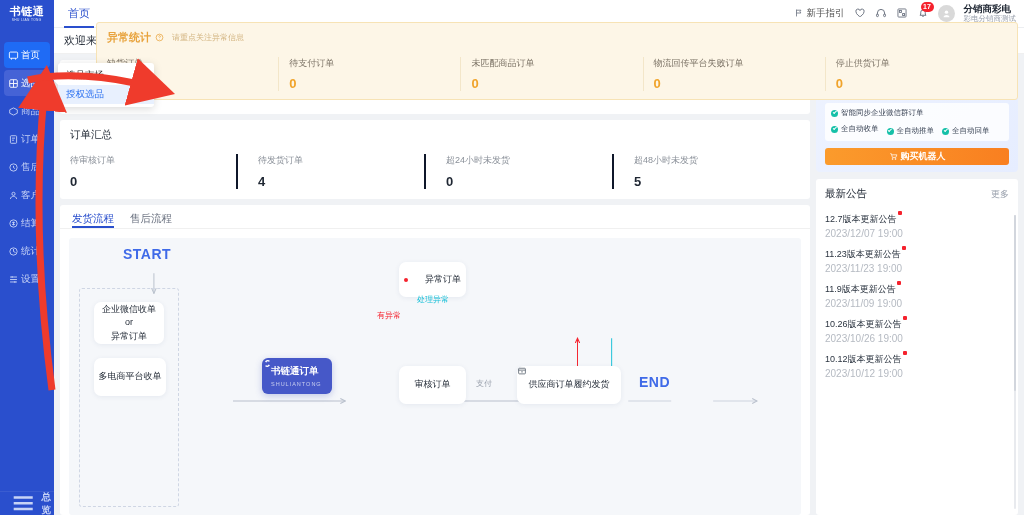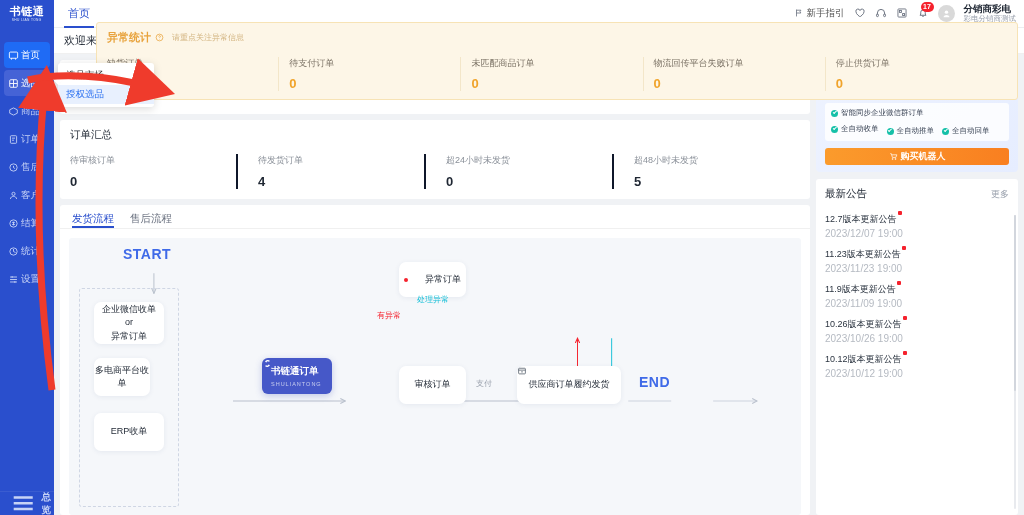--- a/index.html
+++ b/index.html
@@ -435,25 +435,22 @@
 
             <div class="start-label" style="left:54px;top:8px">START</div>
 
             <div class="dashgroup" style="left:10px;top:50px;width:100px;bottom:8px"></div>
 
             <div class="node" style="left:25px;top:64px;width:70px;height:42px">
               <span>企业微信收单</span>
               <span>or</span>
               <span>异常订单</span>
             </div>
-            <div class="node" style="left:25px;top:120px;width:56px;height:38px">
+            <div class="node" style="left:25px;top:120px;width:72px;height:38px">
               <span>多电商平台收单</span>
-            </div>
-            <div class="node" style="left:25px;top:175px;width:70px;height:38px">
-              <span>ERP收单</span>
             </div>
 
             <div class="slt-node" style="left:193px;top:120px;width:70px">
               <svg style="width:11px;height:11px" viewBox="0 0 16 16" fill="#fff">
                 <path d="M11.6 4.2a4.6 4.6 0 0 0-7.2 1.3l2 .9a2.5 2.5 0 0 1 3.6-.9zM4.4 11.8a4.6 4.6 0 0 0 7.2-1.3l-2-.9a2.5 2.5 0 0 1-3.6.9z"></path>
               </svg>
               <div class="slt-cn">书链通订单</div>
               <div class="slt-en">SHULIANTONG</div>
             </div>
 

